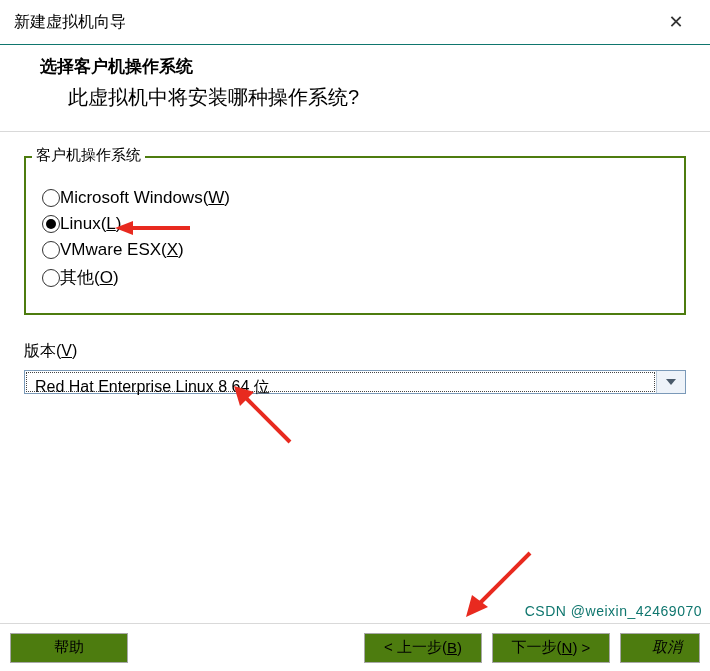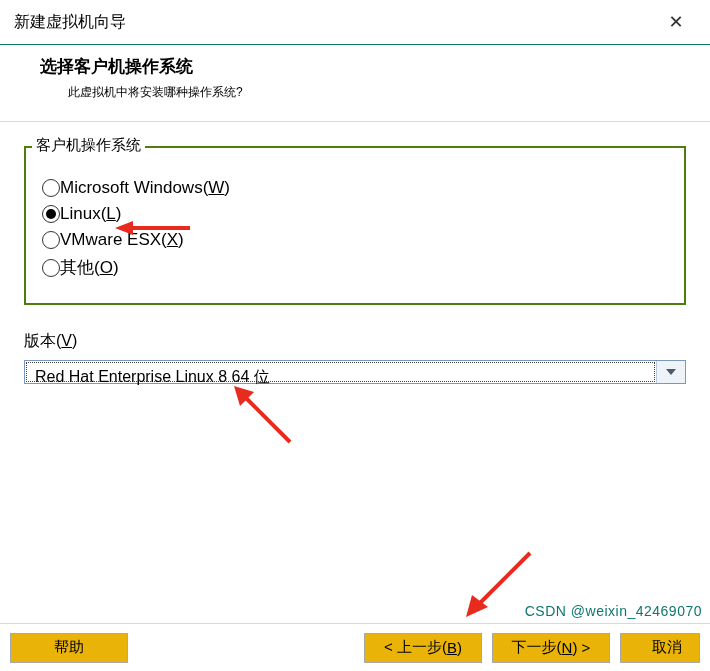--- a/index.html
+++ b/index.html
@@ -41,21 +41,21 @@
   }
   .header {
     padding: 10px 40px 20px 40px;
   }
   .header .h-title {
     font-weight: bold;
     font-size: 17px;
     margin-bottom: 6px;
   }
   .header .h-sub {
-    font-size: 12px;
+    font-size: 20px;
     padding-left: 28px;
   }
   .sep {
     height: 1px;
     background: #d9d9d9;
     margin: 0;
   }
   .content {
     padding: 18px 24px 10px 24px;
   }
@@ -141,33 +141,34 @@
     align-items: center;
     padding: 0 10px;
     gap: 10px;
     box-sizing: border-box;
   }
   .footer .spacer { flex: 1; }
   .btn {
     min-width: 118px;
     height: 30px;
     border: 1px solid #a8a8a8;
-    background: #eab308;
+    background: #4d7c0f;
     font-size: 15px;
     display: inline-flex;
     align-items: center;
     justify-content: center;
     padding: 0 14px;
     box-sizing: border-box;
     cursor: default;
   }
   .btn.cut {
     min-width: 80px;
     padding-right: 0;
     overflow: hidden;
+    font-style: italic;
   }
   
   .arrow {
     position: absolute;
     pointer-events: none;
   }
   .arrow svg { overflow: visible; }
   .arrow-line { stroke: #e82a1f; stroke-width: 4; fill: none; }
   .arrow-head { fill: #e82a1f; }
   .watermark {

